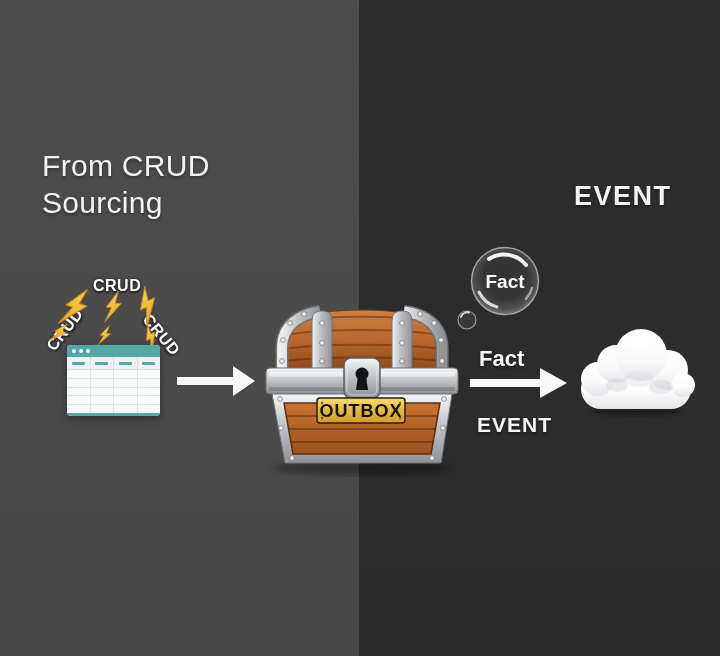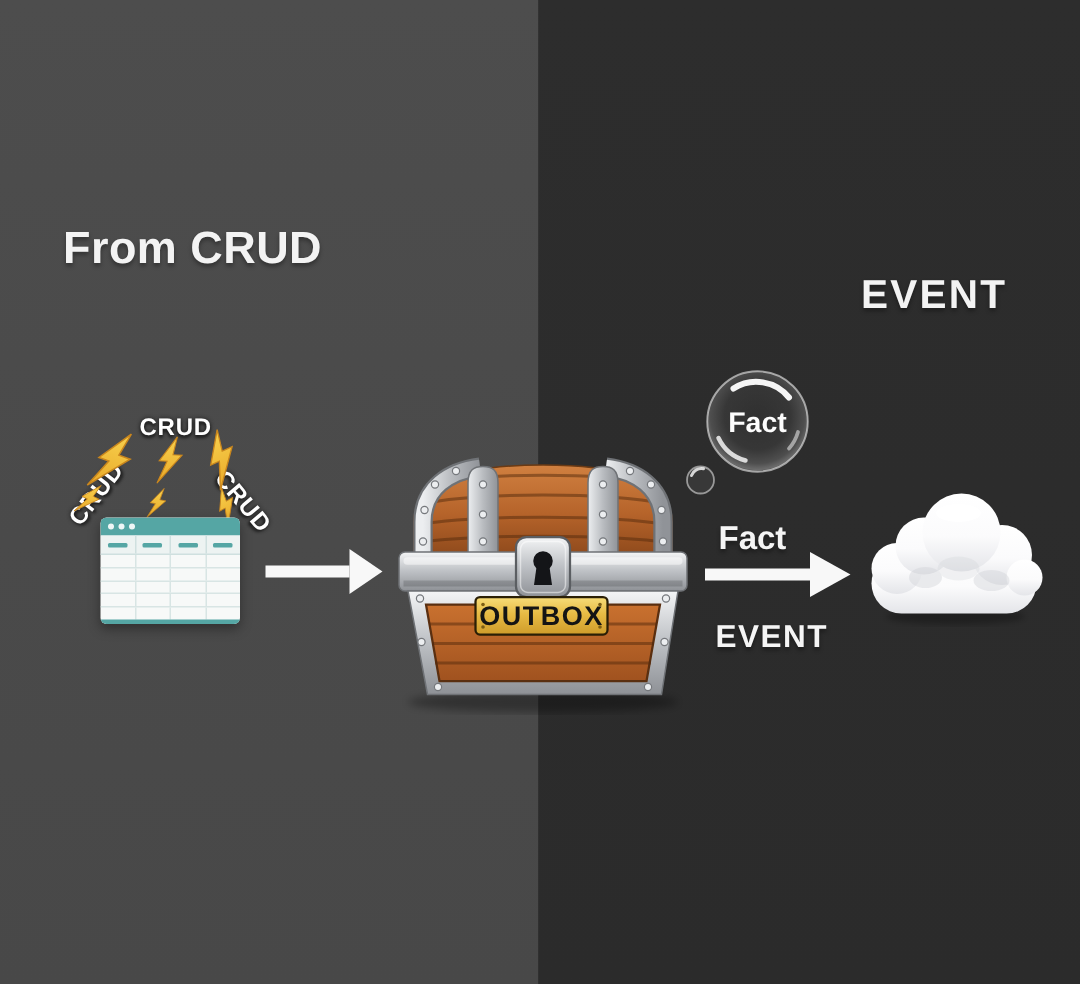--- a/index.html
+++ b/index.html
@@ -4,21 +4,21 @@
 <style>
   html,body{margin:0;padding:0;background:#222;}
   .canvas{position:relative;width:720px;height:656px;overflow:hidden;
           font-family:"Liberation Sans",sans-serif;}
   .bg-left{position:absolute;left:0;top:0;width:359px;height:656px;
            background:linear-gradient(180deg,#4d4d4d 0%,#4a4a4a 55%,#484848 100%);}
   .bg-right{position:absolute;left:359px;top:0;width:361px;height:656px;
             background:linear-gradient(180deg,#2d2d2d 0%,#2b2b2b 100%);}
 
   .title{position:absolute;left:42px;top:147px;color:#f3f3f3;font-size:30px;
-         font-weight:bold;line-height:37px;letter-spacing:.3px;
+         font-weight:normal;line-height:37px;letter-spacing:.3px;
          text-shadow:0 2px 3px rgba(0,0,0,.35);}
   .event-heading{position:absolute;left:574px;top:181px;color:#f3f3f3;
          font-size:27px;font-weight:bold;letter-spacing:1.5px;
          text-shadow:0 2px 3px rgba(0,0,0,.35);}
 
   .crud-label{position:absolute;color:#fff;font-size:16px;font-weight:bold;
          letter-spacing:.5px;white-space:nowrap;
          text-shadow:0 0 3px rgba(25,25,25,.95),0 2px 2px rgba(0,0,0,.55);}
   .crud-top{left:93px;top:277px;}
   .crud-left{left:41px;top:321px;transform:rotate(-52deg);}
@@ -54,20 +54,21 @@
 </style>
 </head>
 <body>
 
 <div class="canvas">
   <div class="bg-left"></div>
   <div class="bg-right"></div>
 
   <div class="title">
     <div>From CRUD</div>
+    <div>Sourcing</div>
   </div>
 
   <div class="event-heading">EVENT</div>
 
   <div class="crud-label crud-top">CRUD</div>
   <div class="crud-label crud-left">CRUD</div>
   <div class="crud-label crud-right">CRUD</div>
 
   <svg class="abs" style="left:40px;top:274px;" width="150" height="90" viewBox="0 0 150 90">
     <defs>

